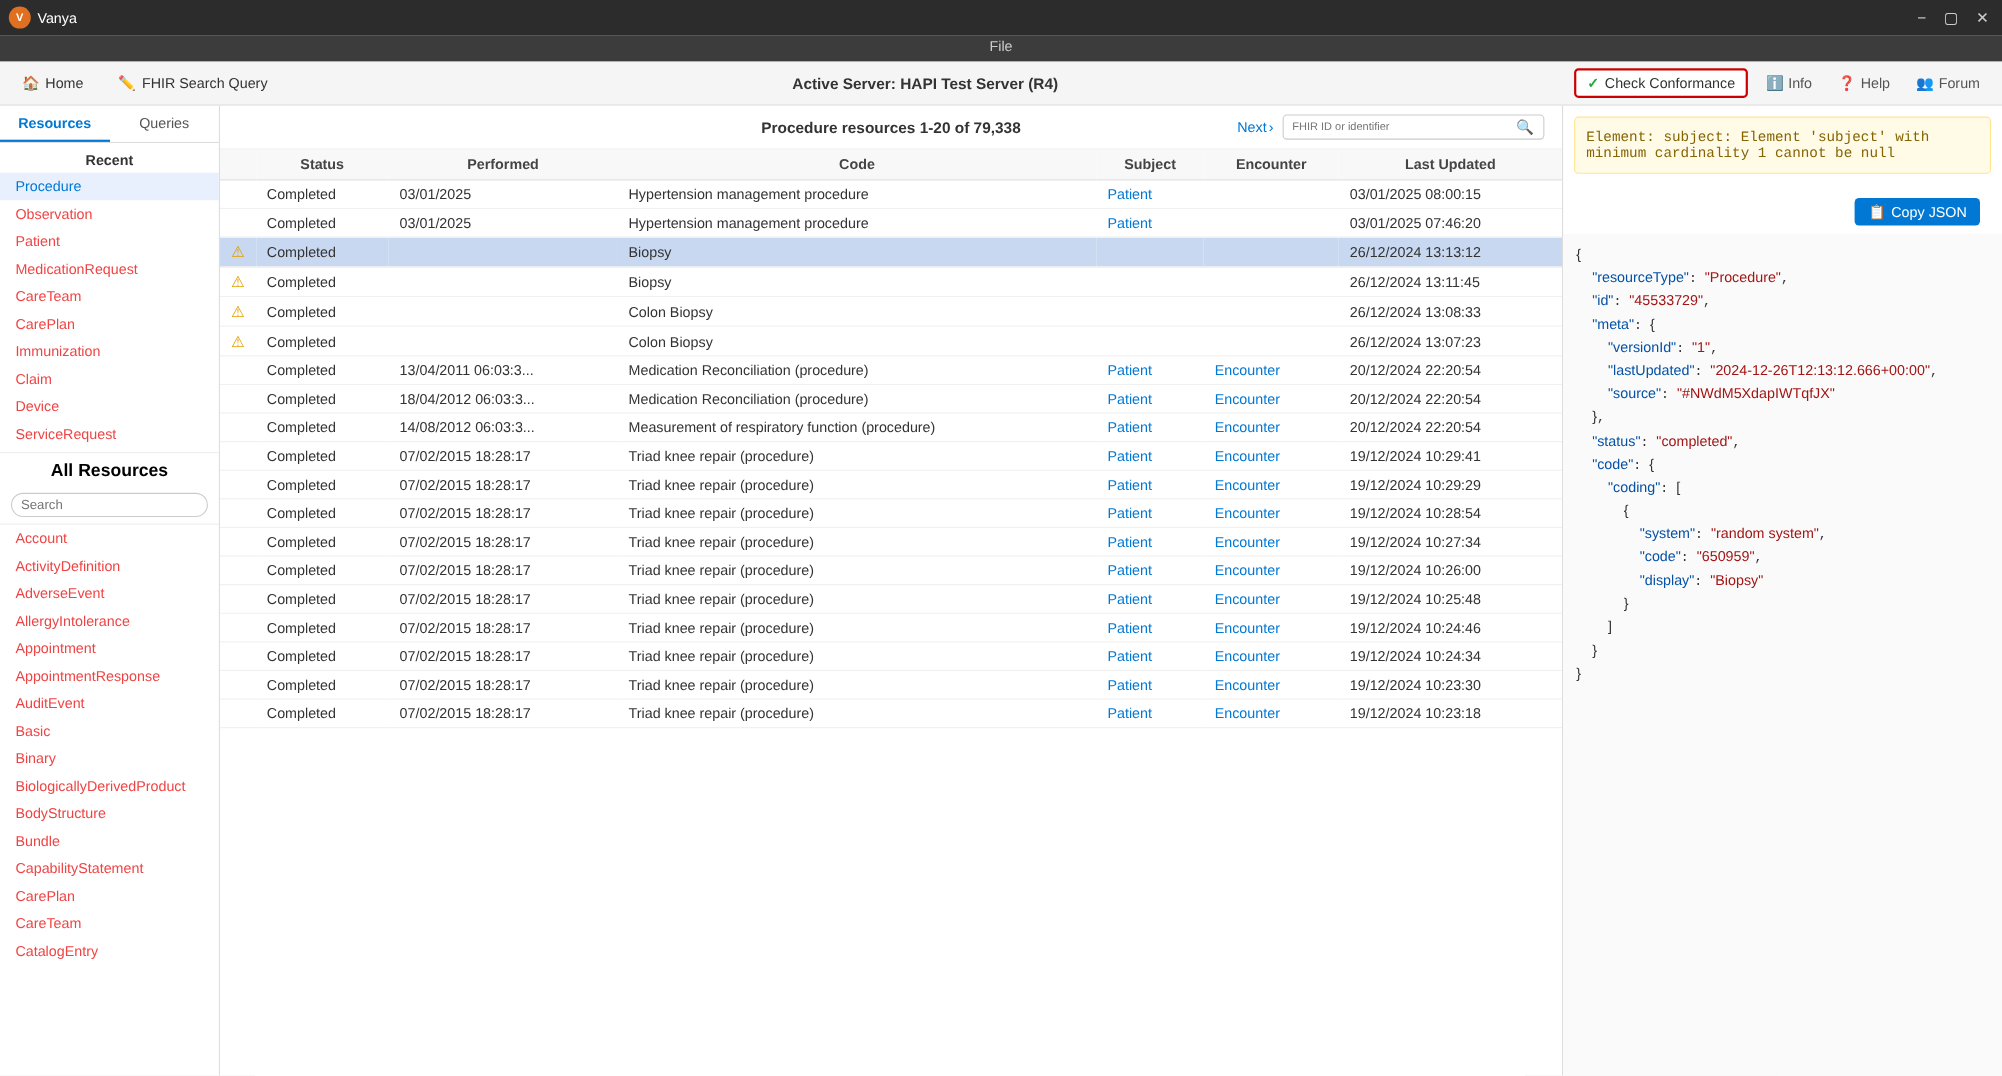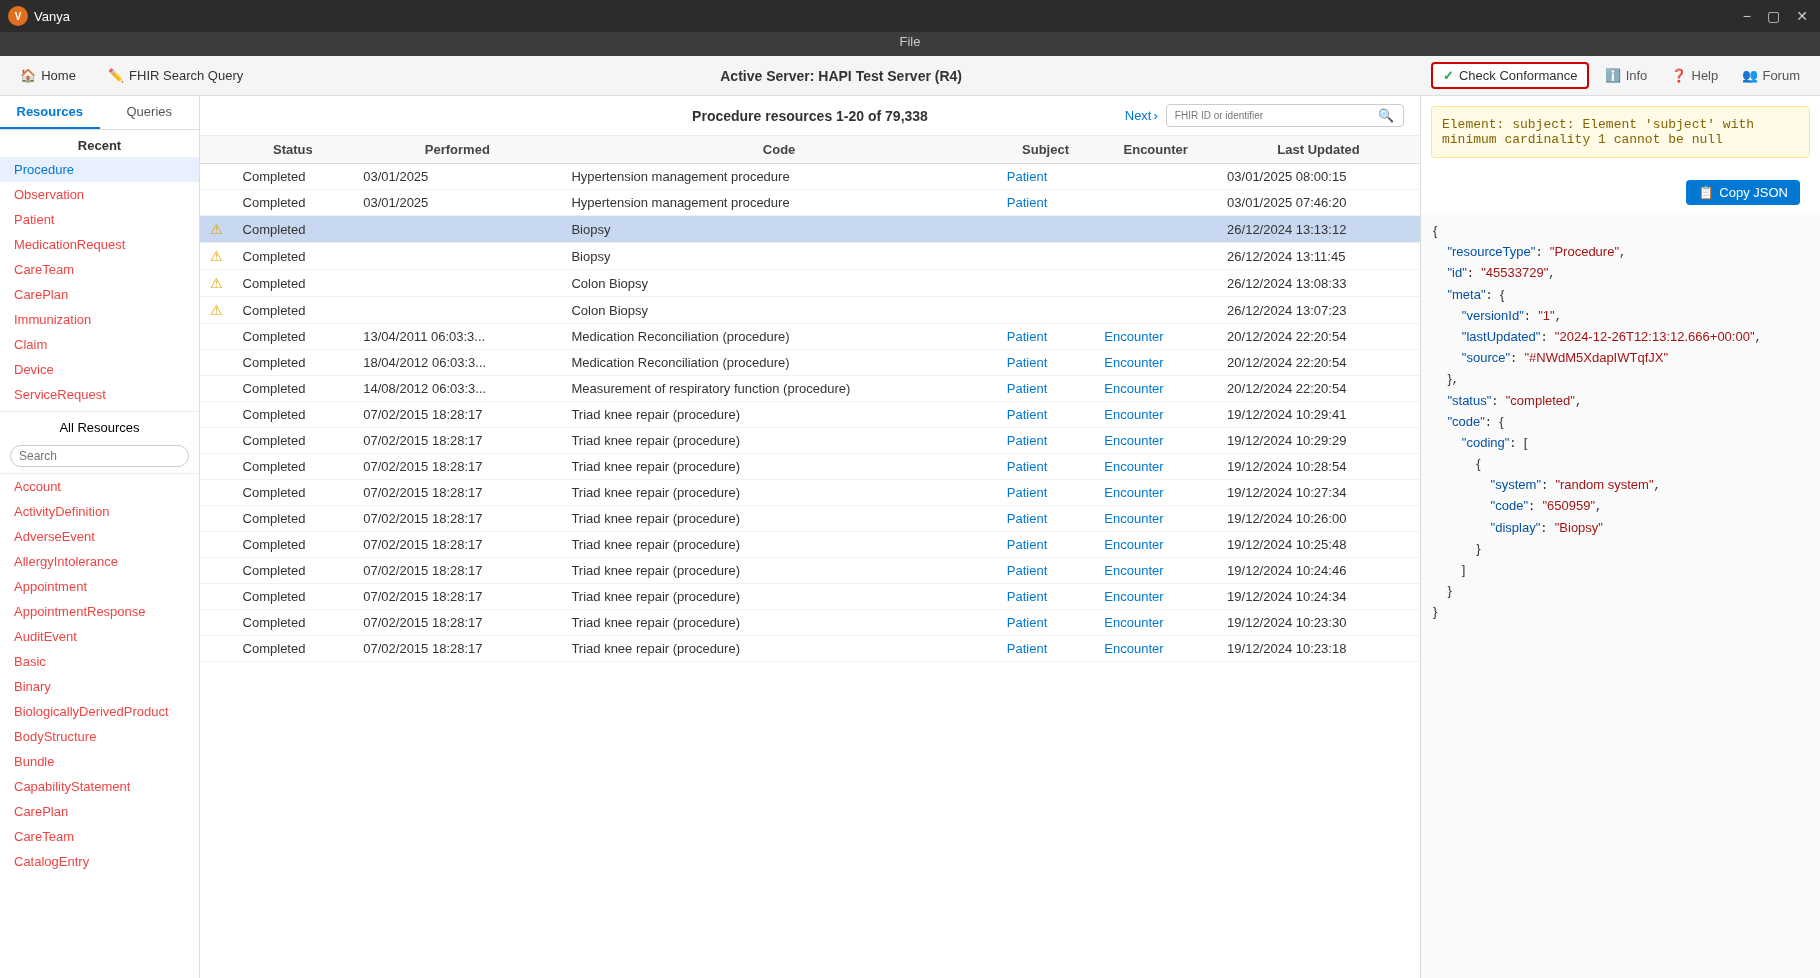--- a/index.html
+++ b/index.html
@@ -33,21 +33,21 @@
     .sidebar-tabs { display: flex; border-bottom: 1px solid #ddd; }
     .sidebar-tab { flex: 1; text-align: center; padding: 8px 4px; cursor: pointer; font-size: 13px; color: #555; border-bottom: 2px solid transparent; }
     .sidebar-tab.active { border-bottom: 2px solid #0078d4; color: #0078d4; font-weight: bold; }
     .sidebar-section-label { font-weight: bold; font-size: 13px; padding: 8px 10px 4px; color: #333; text-align: center; }
     .sidebar-recent-items { padding: 0; }
     .sidebar-item { padding: 5px 14px; cursor: pointer; color: #ef4444; font-size: 13px; }
     .sidebar-item.active { background: #e8f0fe; color: #0078d4; }
     .sidebar-search-box { display: flex; align-items: center; padding: 6px 10px; border-bottom: 1px solid #eee; }
     .sidebar-search-input { border: 1px solid #ccc; border-radius: 12px; padding: 3px 8px; font-size: 12px; width: 100%; outline: none; }
     .all-resources-section { overflow-y: auto; flex: 1; }
-    .all-resources-label { font-weight: normal; padding: 4px 10px; text-align: center; font-size: 13px; }
+    .all-resources-label { font-weight: bold; padding: 4px 10px; text-align: center; font-size: 16px; }
     .sidebar-divider { border: none; border-top: 1px solid #eee; margin: 4px 0; }
 
     
     .content-area { flex: 1; display: flex; flex-direction: column; overflow: hidden; background: #fff; }
 
     
     .resource-header { display: flex; align-items: center; justify-content: space-between; padding: 8px 16px; border-bottom: 1px solid #eee; background: #fff; }
     .resource-title { font-weight: bold; font-size: 14px; color: #333; }
     .next-btn { display: flex; align-items: center; gap: 2px; cursor: pointer; color: #0078d4; font-size: 13px; }
     .fhir-search-box { display: flex; align-items: center; border: 1px solid #ccc; border-radius: 4px; padding: 3px 8px; gap: 4px; }

